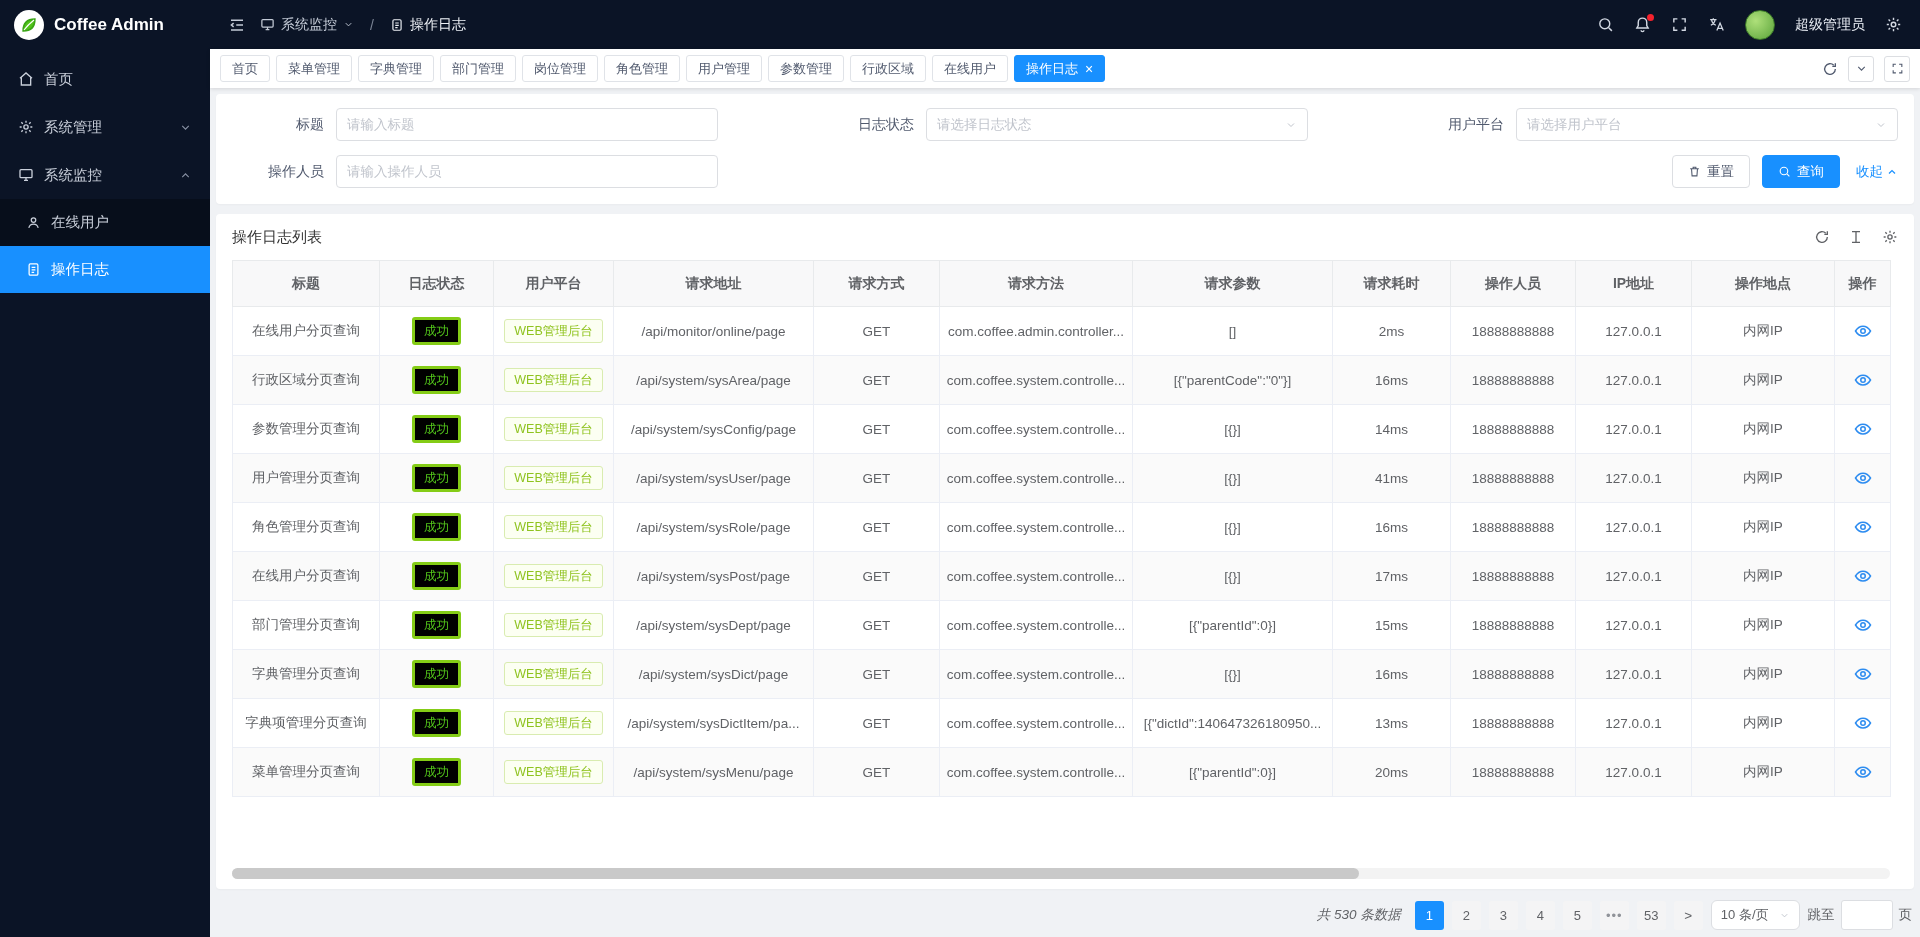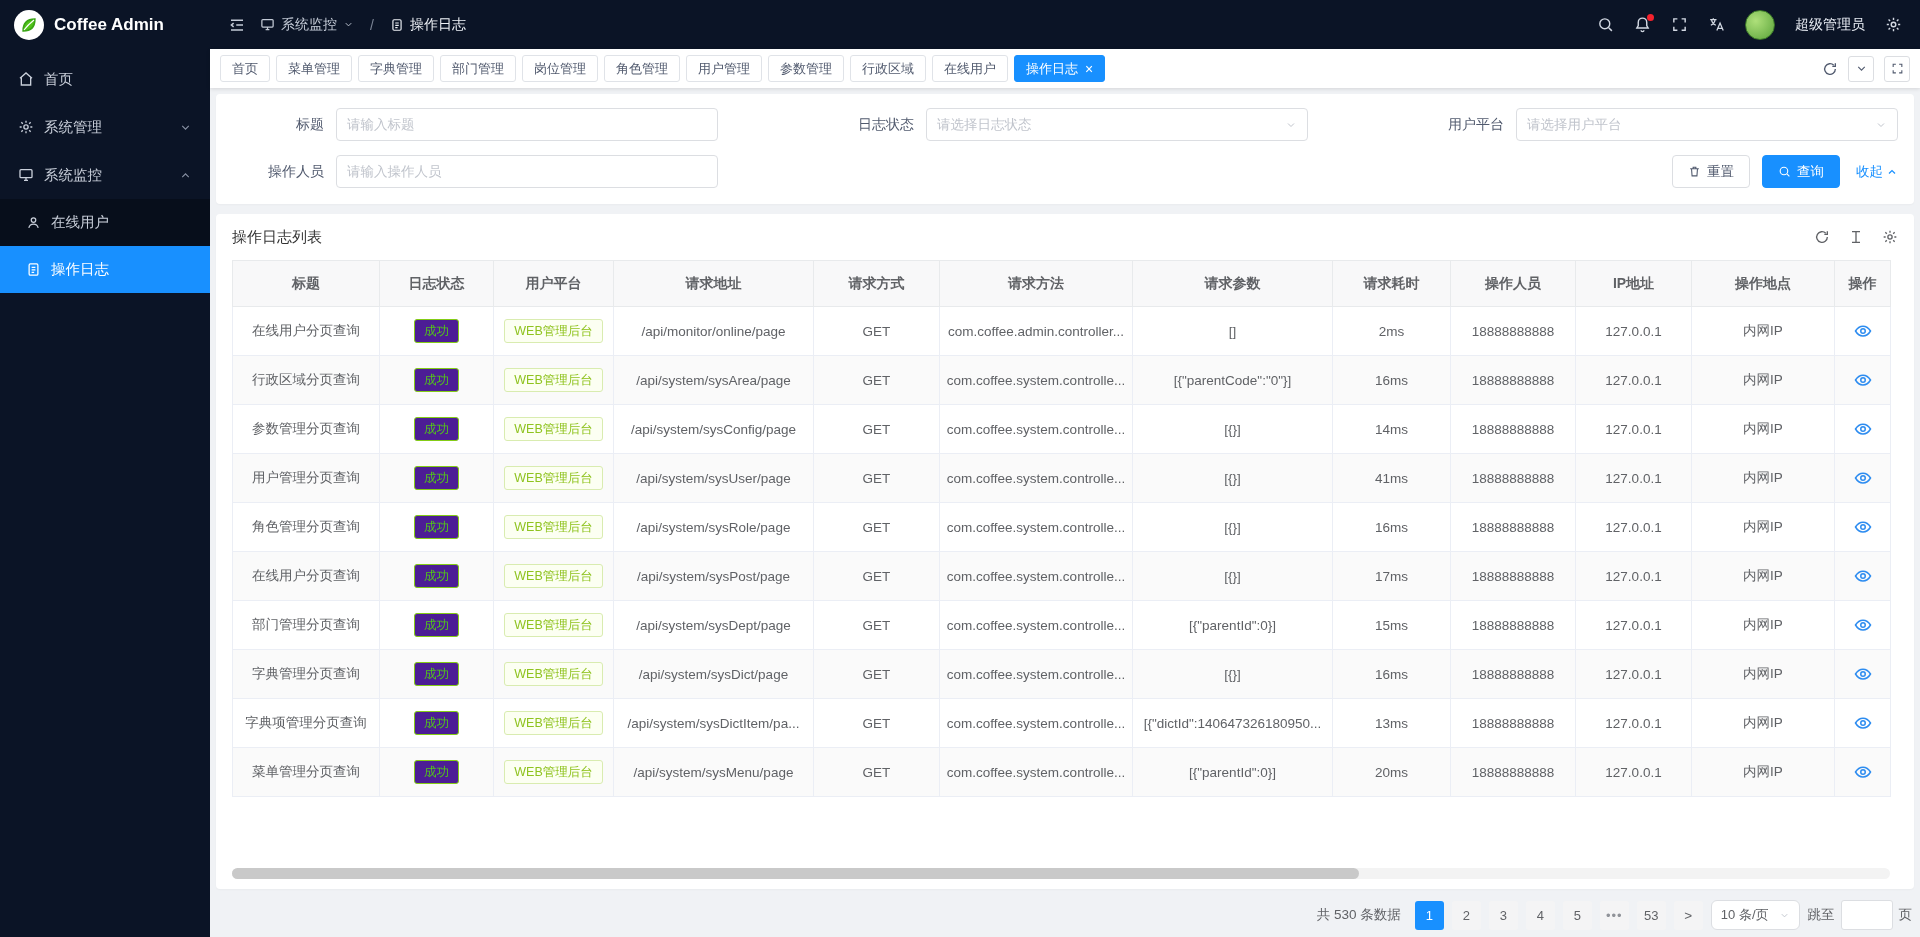--- a/index.html
+++ b/index.html
@@ -73,30 +73,30 @@
   .table-tools { display:flex; align-items:center; gap:18px; color:#606266; }
   .tool-icon { cursor:pointer; display:flex; }
 
   .table-zone { flex:1; display:flex; flex-direction:column; overflow:hidden; }
   table.grid { border-collapse:collapse; table-layout:fixed; width:1658px; }
   .grid th { height:46px; background:#f8f8f9; color:#606266; font-weight:600; font-size:14px; border:1px solid #e8eaec; text-align:center; padding:0 6px; white-space:nowrap; overflow:hidden; text-overflow:ellipsis; }
   .grid td { height:49px; border:1px solid #ebeef5; font-size:13.5px; color:#606266; text-align:center; padding:0 6px; white-space:nowrap; overflow:hidden; text-overflow:ellipsis; background:#fff; }
   .grid tr.striped td { background:#fafafa; }
   .grid .col-op { box-shadow:-6px 0 8px -5px rgba(0,0,0,.25); }
   .badge { display:inline-block; padding:2px 9px; font-size:12.5px; border-radius:3px; line-height:1.5; }
-  .badge-success { color:#52c41a; border:1px solid #84cc16; background:#4c1d95; }
+  .badge-success { color:#52c41a; border:3px solid #84cc16; background:#000000; }
   .badge-platform { color:#8fc31f; border:1px solid #d9ecb0; background:#fcfff2; }
   .eye { color:#2d8cf0; display:inline-flex; cursor:pointer; vertical-align:middle; }
 
   .hscroll { margin-top:auto; height:11px; width:1658px; border-radius:6px; background:#f3f3f3; position:relative; flex-shrink:0; }
   .hscroll-thumb { position:absolute; left:0; top:0; height:11px; width:68%; border-radius:6px; background:#c9c9c9; cursor:pointer; }
 
   
   .pagination { height:32px; display:flex; align-items:center; justify-content:flex-end; gap:8px; color:#606266; font-size:13.5px; flex-shrink:0; padding-right:2px; }
-  .page-total { margin-right:6px; white-space:nowrap; }
+  .page-total { margin-right:6px; white-space:nowrap;font-style:italic; }
   .pages { display:flex; align-items:center; gap:8px; }
   .page-item { min-width:29px; height:29px; padding:0 4px; border-radius:3px; background:#f4f4f5; color:#606266; display:flex; align-items:center; justify-content:center; font-size:13px; cursor:pointer; }
   .page-active { background:#1890ff; color:#fff; }
   .page-dots { color:#909399; letter-spacing:1px; }
   .page-next { min-width:29px; height:29px; border-radius:3px; background:#f4f4f5; display:flex; align-items:center; justify-content:center; cursor:pointer; color:#606266; }
   .page-size { height:30px; border:1px solid #dcdee2; border-radius:6px; background:#fff; display:flex; align-items:center; gap:10px; padding:0 9px; font-size:13px; cursor:pointer; white-space:nowrap; }
   .jump { display:flex; align-items:center; gap:6px; white-space:nowrap; }
   .jump-input { width:52px; height:30px; border:1px solid #dcdee2; border-radius:3px; background:#fff; outline:none; padding:0 6px; font:inherit; }
 </style>
 </head>

